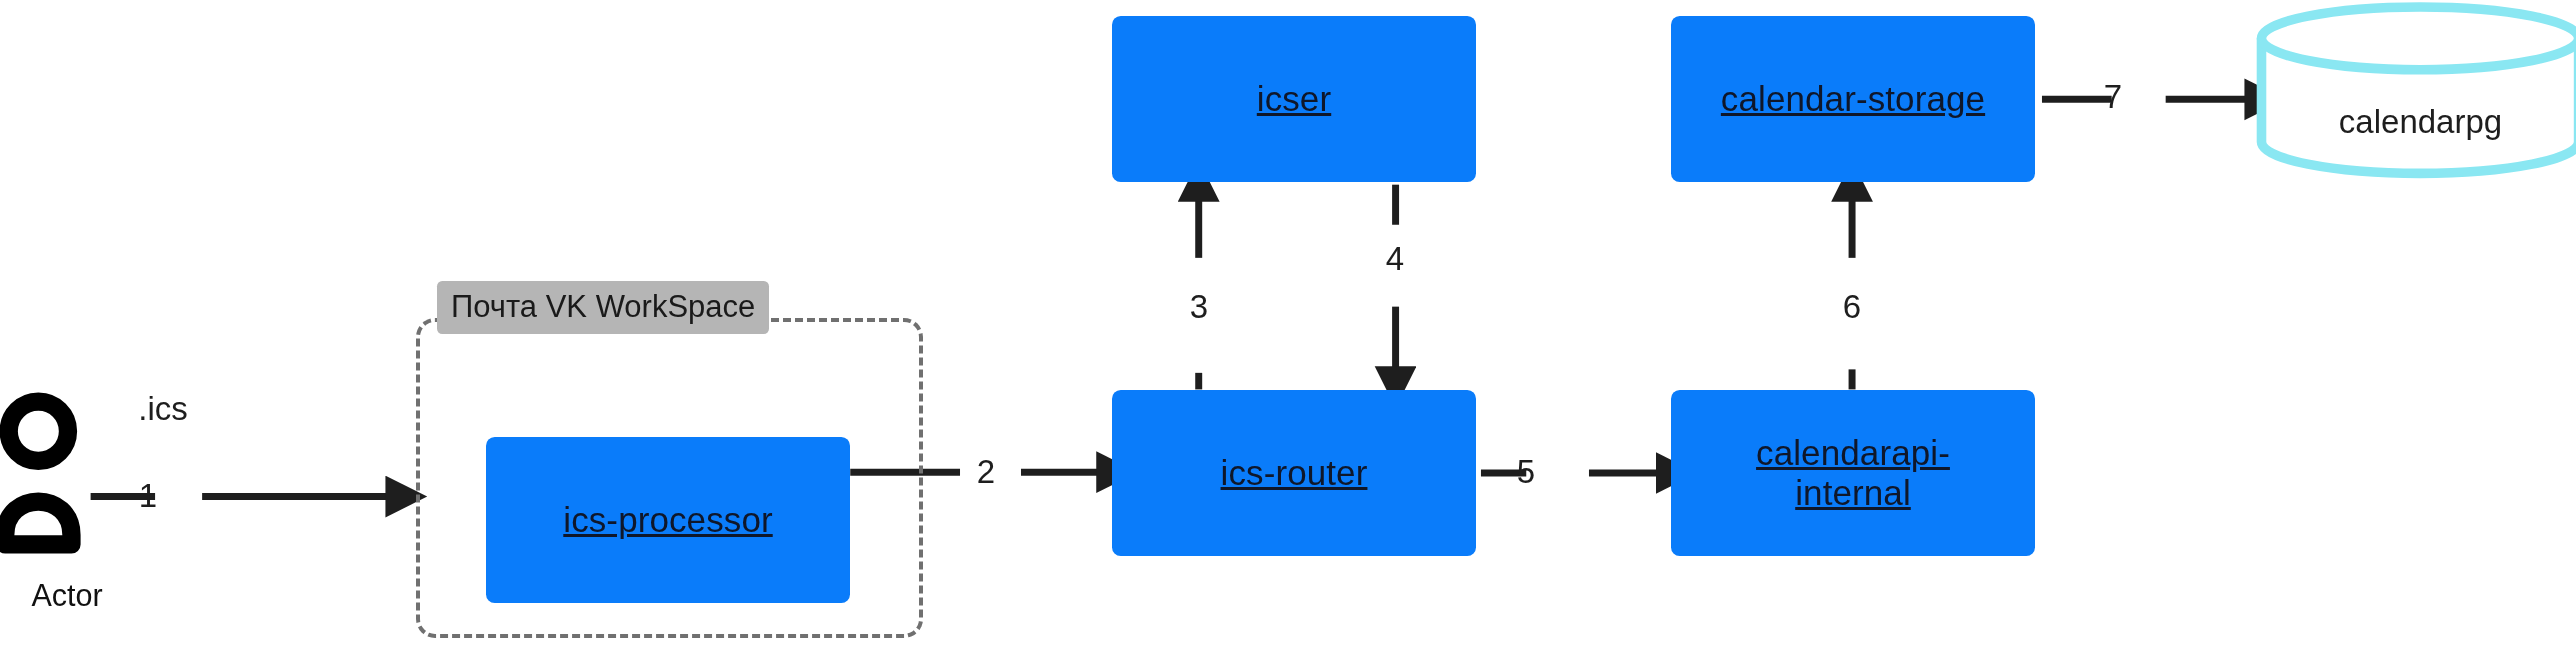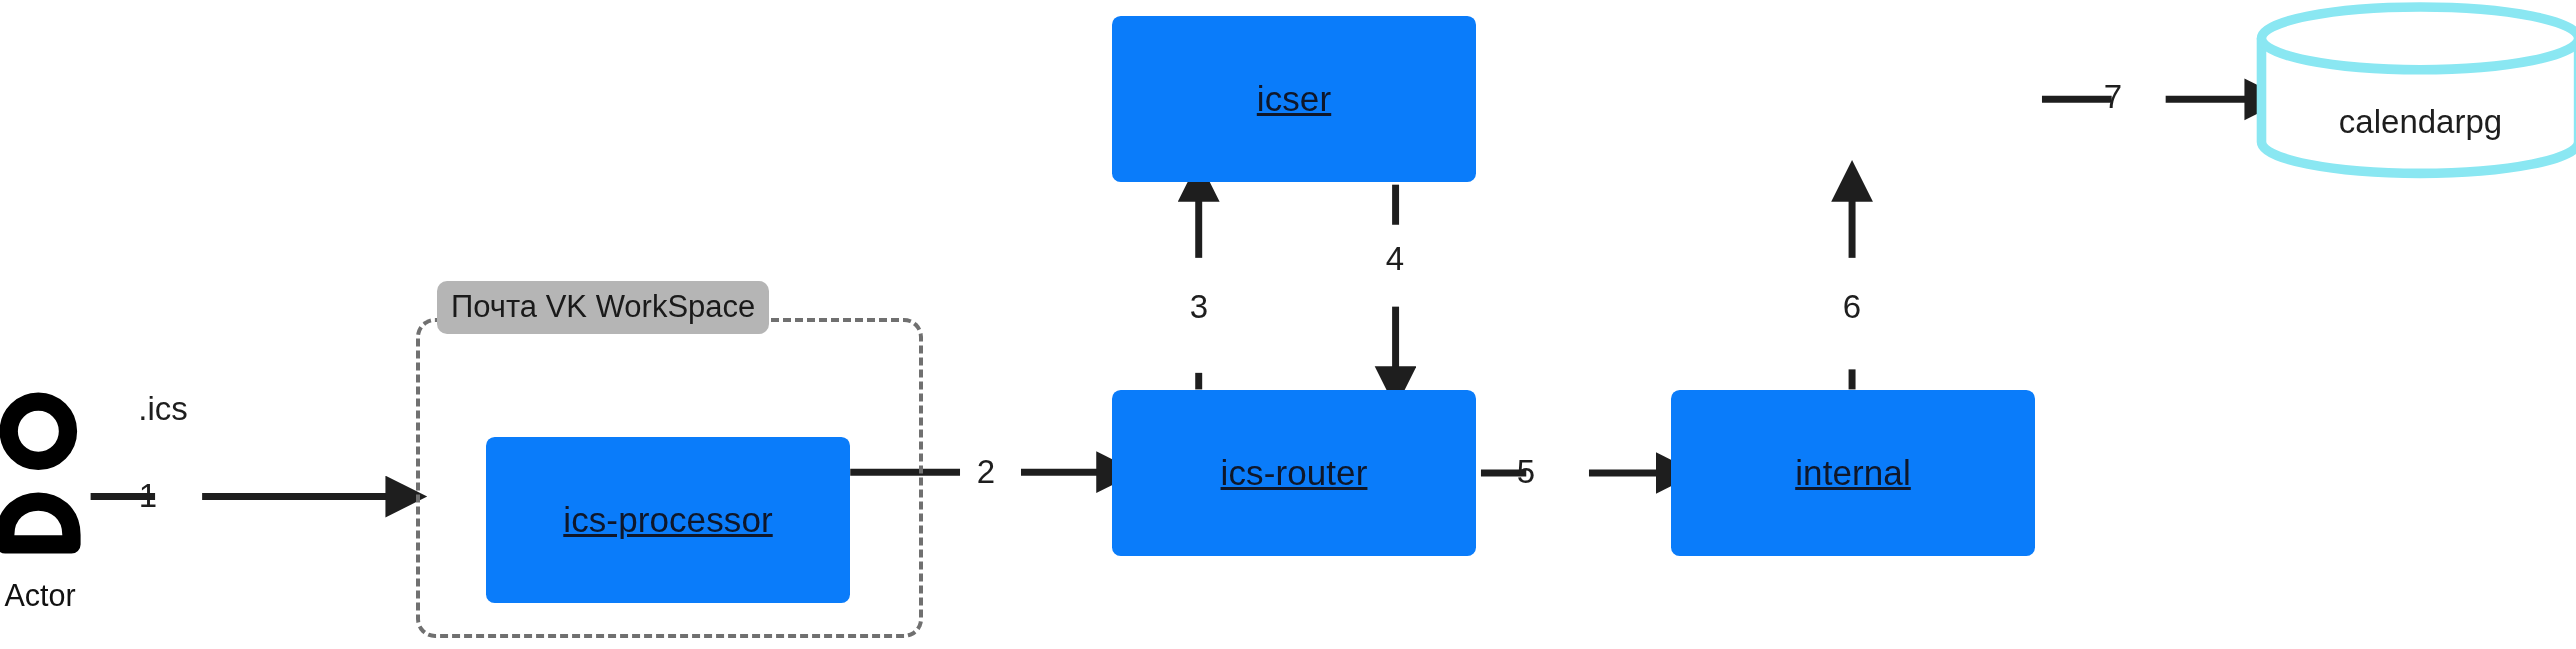--- a/index.html
+++ b/index.html
@@ -59,20 +59,21 @@
     padding: 9.6px 14px 12.2px 14px;
     border-radius: 5.2px;
     white-space: nowrap;
   }
   .actor-label {
     position: absolute;
     font-size: 30.5px;
     color: #111111;
     white-space: nowrap;
     text-align: center;
+    padding-left: 27px;
   }
   
   .edge-label {
     position: absolute;
     font-size: 33px;
     color: #1e1e1e;
     white-space: nowrap;
     text-align: center;
     line-height: 1;
   }
@@ -141,32 +142,34 @@
       <line x1="2486" y1="114" x2="2586" y2="114" stroke="#1e1e1e" stroke-width="8" marker-end="url(#arrowR)"></line>
     </g>
 
     <g>
       <path d="M2596 44 L2596 163 A 182 36 0 0 0 2960 163 L2960 44" fill="#ffffff" stroke="#8ae7f2" stroke-width="11"></path>
       <ellipse cx="2778" cy="44" rx="182" ry="36" fill="#ffffff" stroke="#8ae7f2" stroke-width="11"></ellipse>
     </g>
   </svg>
 
   <div class="boundary" style="left:416px; top:318px; width:507px; height:320px;"></div>
-  <div class="boundary-label" style="left:437px; top:281px;border-radius:10px;">Почта VK WorkSpace</div>
+  <div class="boundary-label" style="left:437px; top:281px;">Почта VK WorkSpace</div>
 
   <div class="actor-label" style="left:0px; top:578px; width:80px;">Actor</div>
 
   <div class="node-box" style="left:486px; top:389px; width:364px; height:166px; background:#0a7cfa;margin-top:48px;">ics-processor</div>
 
   <div class="node-box" style="left:1112px; top:15.7px; width:364px; height:166px; background:#0a7cfa;">icser</div>
 
   <div class="node-box" style="left:1112px; top:390px; width:364px; height:166px; background:#0a7cfa;">ics-router</div>
 
+  <div class="node-box" style="left:1671px; top:15.7px; width:364px; height:166px; background:#0a7cfa;">calendar-storage</div>
 
   <div class="node-box" style="left:1671px; top:390px; width:364px; height:166px; background:#0a7cfa; flex-direction:column;">
+    <span>calendarapi-</span>
     <span>internal</span>
   </div>
 
   <div class="db-label" style="left:2262px; top:105px; width:317px;">calendarpg</div>
 
   <div class="edge-label" style="left:123px; top:392px; width:52px;margin-left:14px;">.ics</div>
   <div class="edge-label" style="left:122px; top:479px; width:52px;">1</div>
 
   <div class="edge-label" style="left:960px; top:455px; width:52px;">2</div>
 

